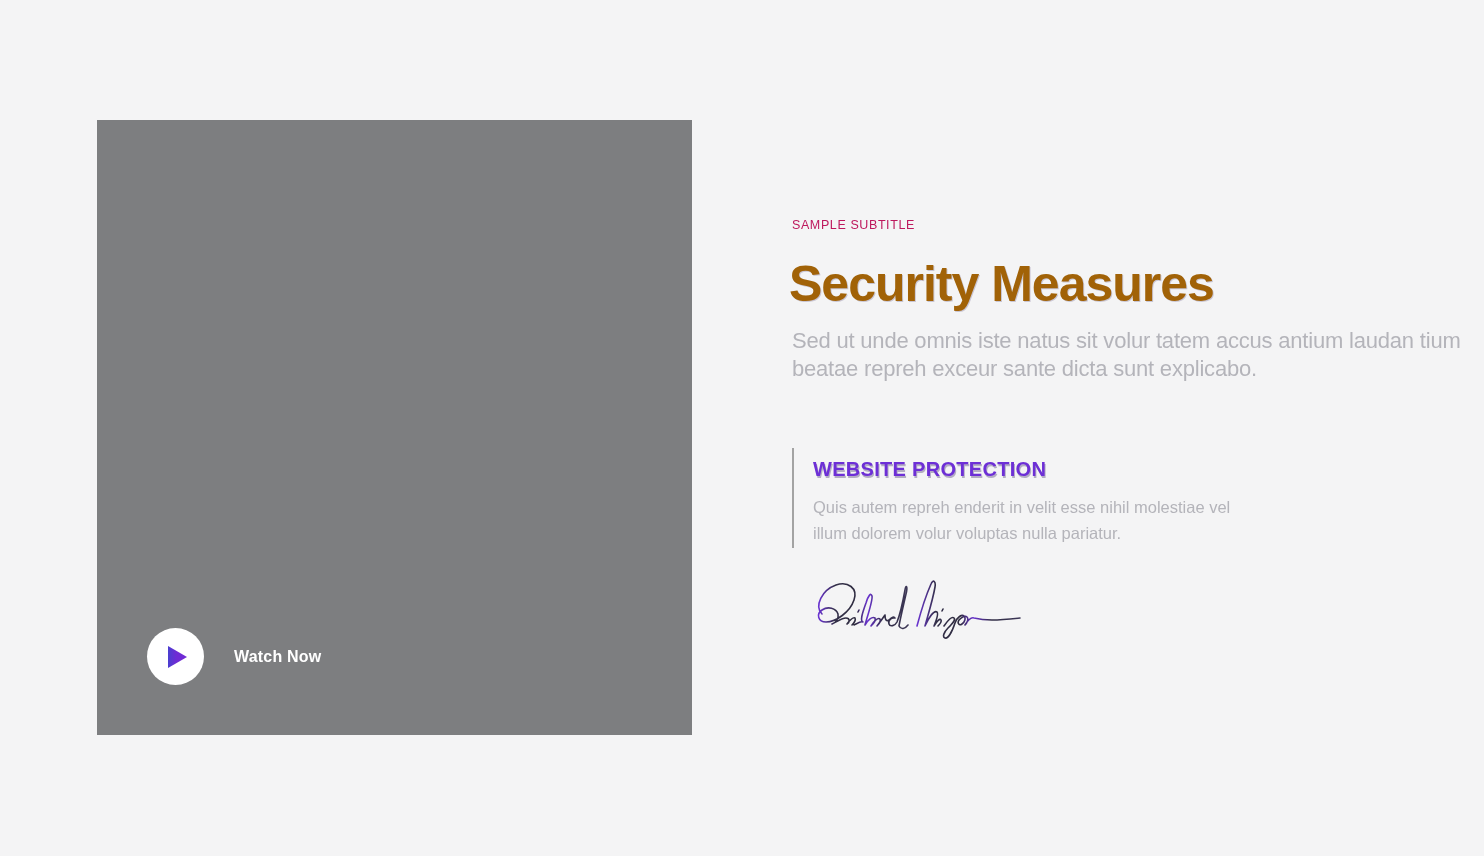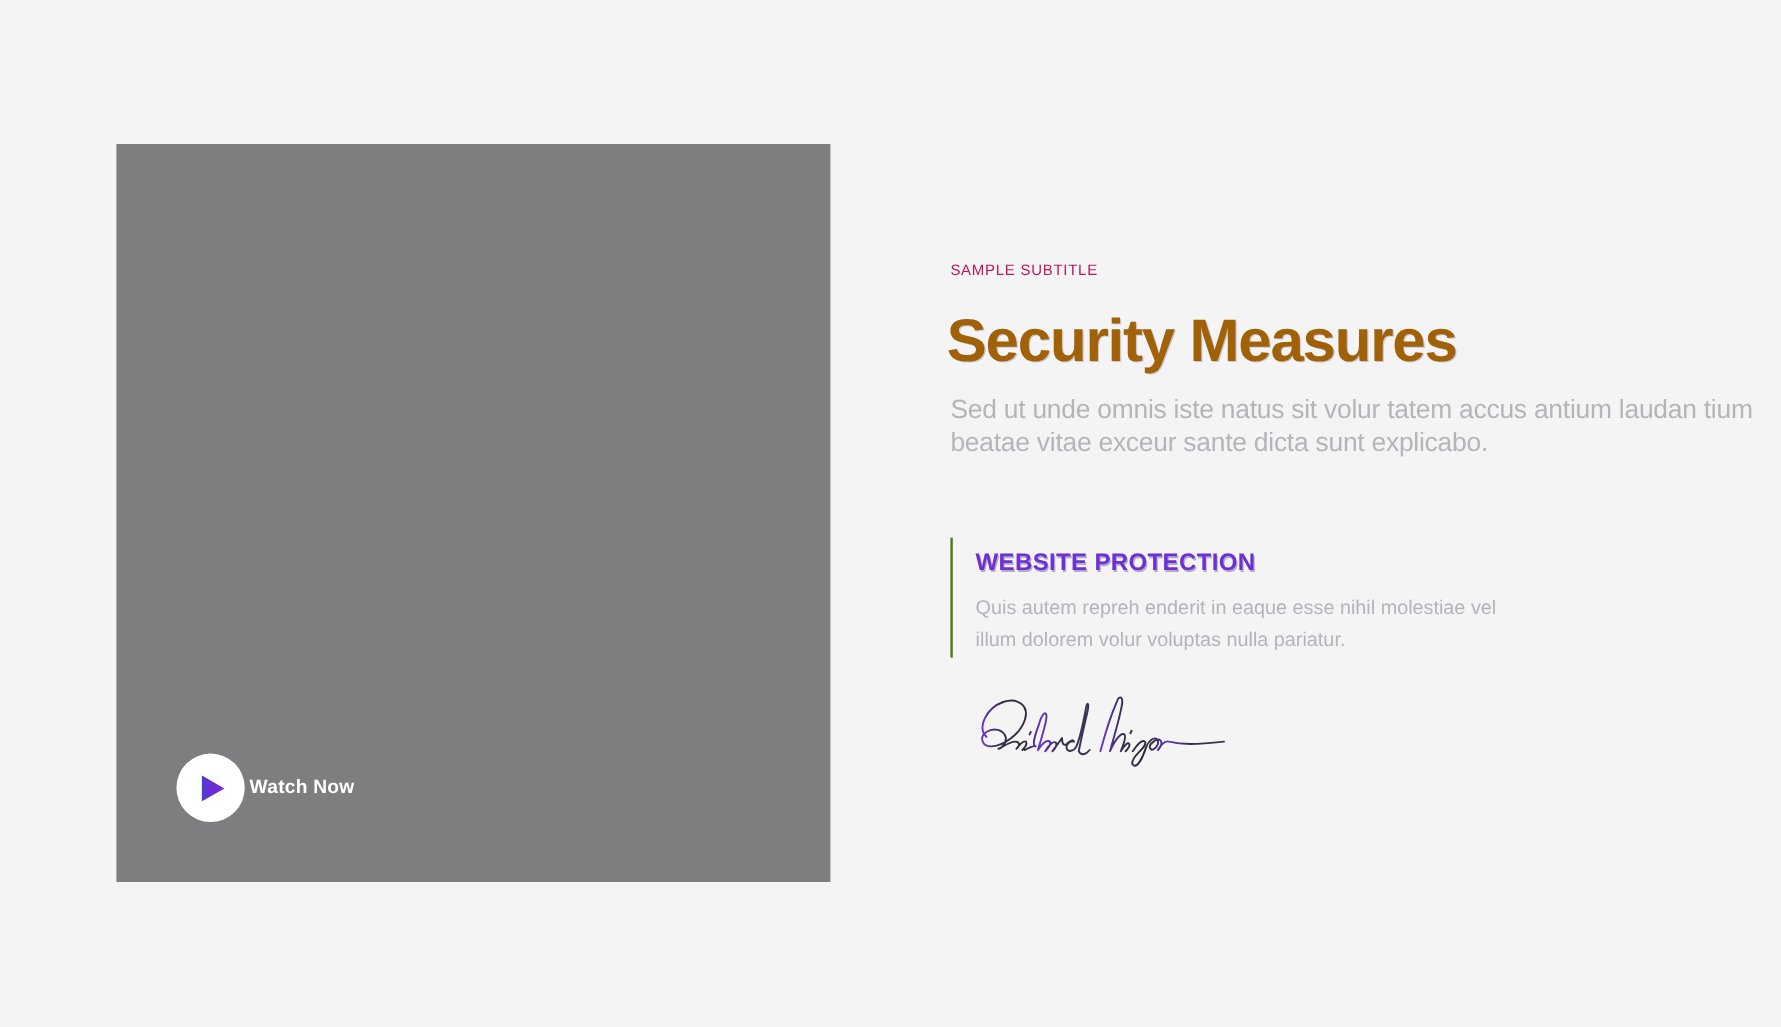--- a/index.html
+++ b/index.html
@@ -24,21 +24,21 @@
     width: 595px;
     height: 615px;
     background: #7d7e80;
   }
   .watch {
     position: absolute;
     left: 50px;
     bottom: 50px;
     display: flex;
     align-items: center;
-    gap: 4px;
+    gap: 30px;
     cursor: pointer;
   }
   .play-circle {
     width: 57px;
     height: 57px;
     border-radius: 50%;
     background: #ffffff;
     display: flex;
     align-items: center;
     justify-content: center;
@@ -85,21 +85,21 @@
     letter-spacing: -0.2px;
     color: #b4b4ba;
   }
   .intro span { display: block; }
 
   .feature {
     position: absolute;
     left: 792px;
     top: 448px;
     height: 100px;
-    border-left: 2px solid #4d7c0f;
+    border-left: 2px solid #a3a3a3;
     padding-left: 19px;
     box-sizing: border-box;
   }
   .feature h3 {
     margin: 10px 0 0 0;
     font-size: 20px;
     font-weight: 700;
     letter-spacing: 0.3px;
     color: #6d2fd6;
     text-shadow: 1px 1.5px 0 rgba(45, 25, 90, 0.32);
@@ -144,27 +144,27 @@
       <span class="watch-label">Watch Now</span>
     </div>
   </div>
 
   <div class="subtitle">SAMPLE SUBTITLE</div>
 
   <h1 class="title">Security Measures</h1>
 
   <p class="intro">
     <span>Sed ut unde omnis iste natus sit volur tatem accus antium laudan tium</span>
-    <span>beatae vitae exceur sante dicta sunt explicabo.</span>
+    <span>beatae repreh exceur sante dicta sunt explicabo.</span>
   </p>
 
   <div class="feature">
     <h3>WEBSITE PROTECTION</h3>
     <p>
-      <span>Quis autem repreh enderit in eaque esse nihil molestiae vel</span>
+      <span>Quis autem repreh enderit in velit esse nihil molestiae vel</span>
       <span>illum dolorem volur voluptas nulla pariatur.</span>
     </p>
   </div>
 
   <div class="signature" role="img" aria-label="Richard Nixon">
     <svg viewBox="0 0 218 72">
       <title>Richard Nixon</title>
       <defs>
         <linearGradient id="sigGrad" x1="0" y1="0" x2="1" y2="0">
           <stop offset="0" stop-color="#6a33d2"></stop>

